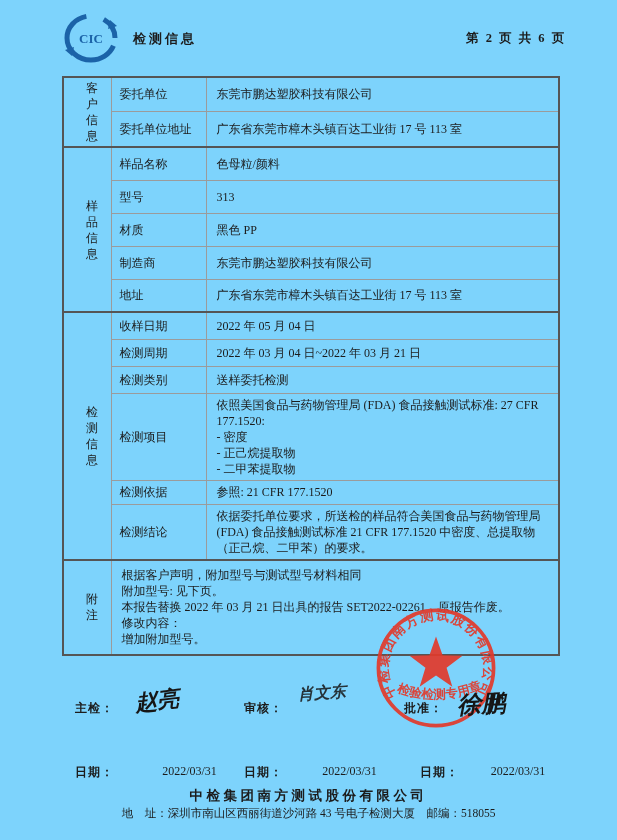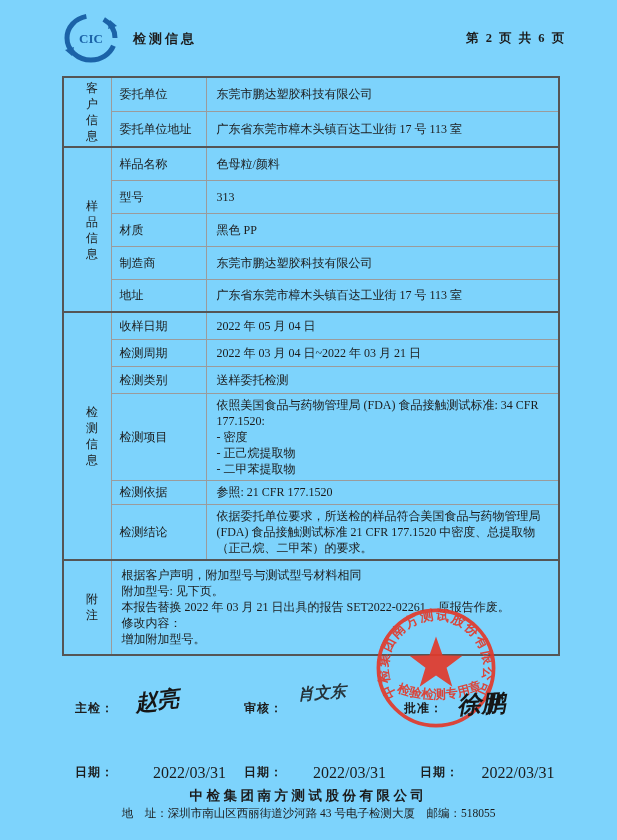--- a/index.html
+++ b/index.html
@@ -28,21 +28,21 @@
   tr.h51 { height:51px; } tr.h95 { height:95px; }
   td.small-lh { line-height:17px; }
   td.note-cell { line-height:19.5px; padding:4px 10px; vertical-align:middle; }
   
   .role, .dlabel { position:absolute; font-size:12px; font-weight:bold; letter-spacing:1px; }
   .sig { position:absolute; font-family:"DejaVu Serif",serif; font-style:italic; font-weight:bold;
          color:#161616; transform:rotate(-7deg); z-index:3; }
   .sig1 { left:135px; top:686px; font-size:22px; }
   .sig2 { left:298px; top:683px; font-size:16px; transform:rotate(-4deg); opacity:.85; }
   .sig3 { left:457px; top:688px; font-size:24px; transform:rotate(-3deg); }
-  .dval { position:absolute; font-size:16px; }
+  .dval { position:absolute; font-size:12px; }
   
   .stamp { position:absolute; left:371px; top:603px; width:130px; height:130px; z-index:2; opacity:.92; }
   
   .ft-company { position:absolute; top:787px; left:0; width:617px; text-align:center;
                 font-size:13.5px; font-weight:bold; letter-spacing:3.5px; }
   .ft-line { position:absolute; left:0; width:617px; text-align:center; font-size:11.5px; }
   .ft-addr { top:806px; }
   .ft-contact { top:821px; }
   .ft-link { color:#0000cc; text-decoration:underline; font-family:"Liberation Mono","DejaVu Sans Mono",monospace; font-size:11px; }
 </style>
@@ -108,21 +108,21 @@
     <tr class="h27">
       <td class="lbl">检测周期</td>
       <td class="val">2022 年 03 月 04 日~2022 年 03 月 21 日</td>
     </tr>
     <tr class="h27">
       <td class="lbl">检测类别</td>
       <td class="val">送样委托检测</td>
     </tr>
     <tr class="h81">
       <td class="lbl">检测项目</td>
-      <td class="val pre small-lh">依照美国食品与药物管理局 (FDA) 食品接触测试标准: 34 CFR
+      <td class="val pre small-lh">依照美国食品与药物管理局 (FDA) 食品接触测试标准: 27 CFR
 177.1520:
 - 密度
 - 正己烷提取物
 - 二甲苯提取物</td>
     </tr>
     <tr class="h24">
       <td class="lbl">检测依据</td>
       <td class="val">参照: 21 CFR 177.1520</td>
     </tr>
     <tr class="h51">

